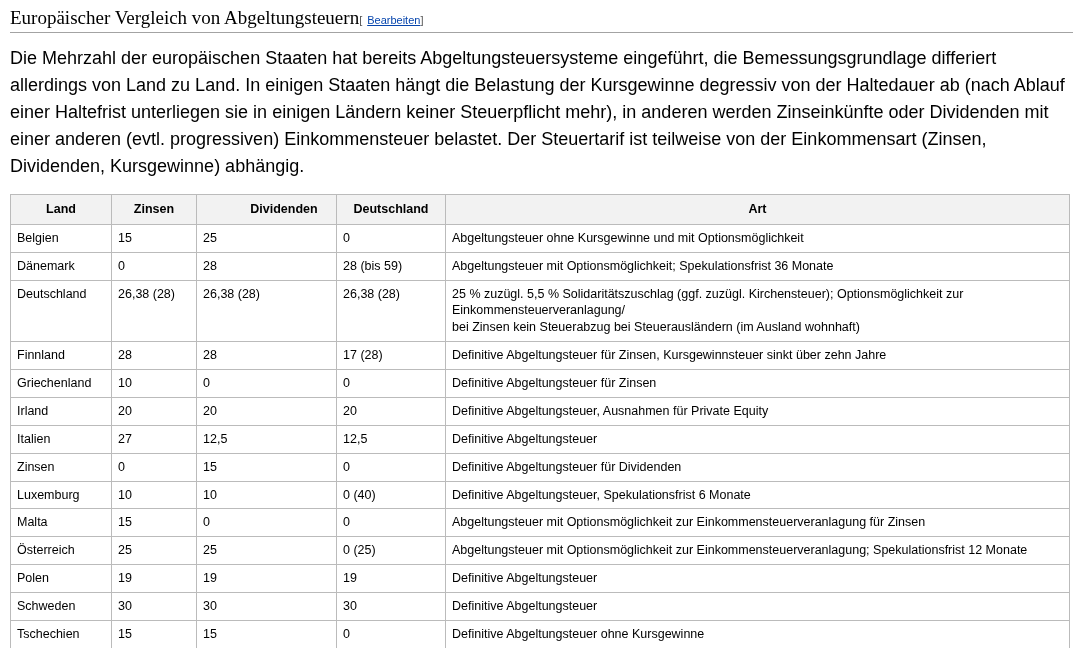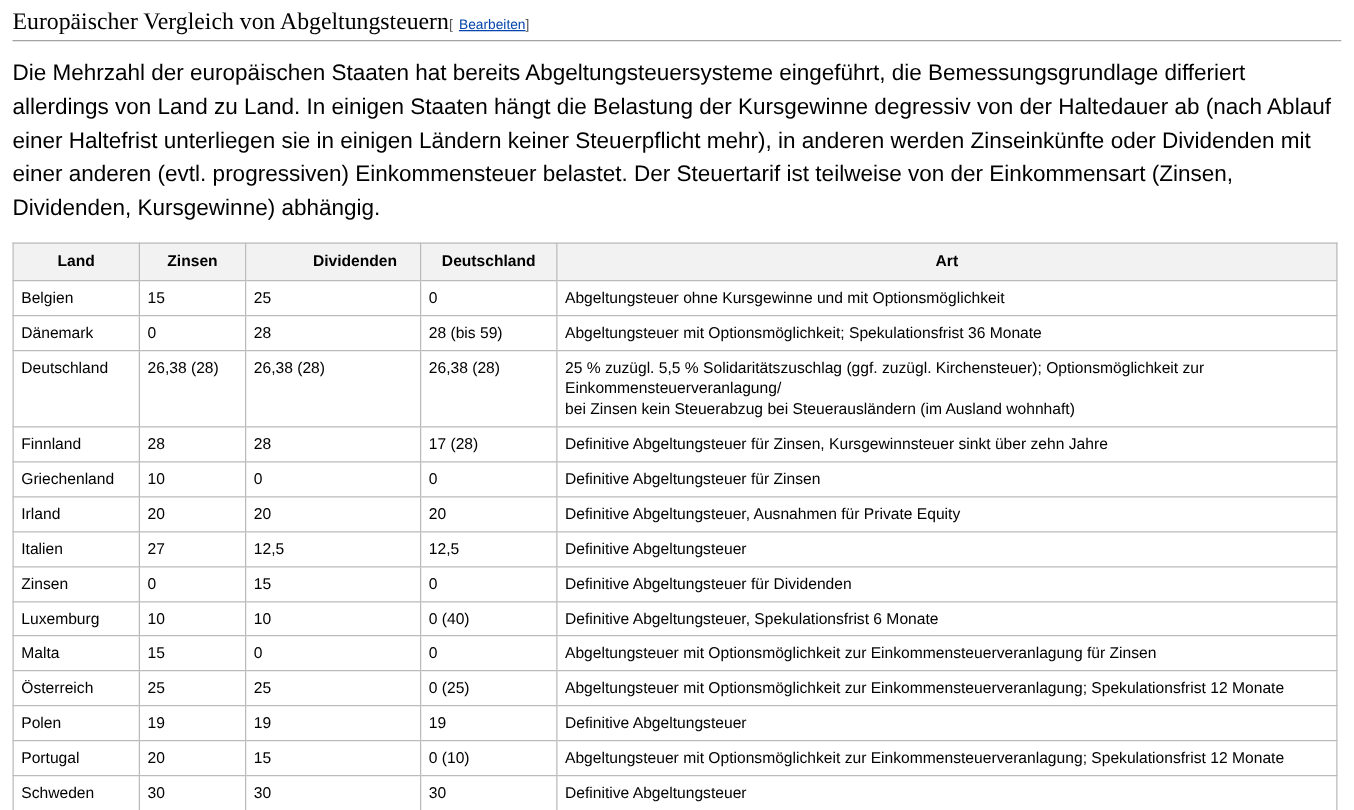--- a/index.html
+++ b/index.html
@@ -181,27 +181,20 @@
         <td class="art">Abgeltungsteuer mit Optionsmöglichkeit zur Einkommensteuerveranlagung; Spekulationsfrist 12 Monate</td>
       </tr>
       <tr>
         <td>Polen</td>
         <td>19</td>
         <td>19</td>
         <td>19</td>
         <td class="art">Definitive Abgeltungsteuer</td>
       </tr>
       <tr>
-        <td>Portugal</td>
-        <td>20</td>
-        <td>15</td>
-        <td>0 (10)</td>
-        <td class="art">Abgeltungsteuer mit Optionsmöglichkeit zur Einkommensteuerveranlagung; Spekulationsfrist 12 Monate</td>
-      </tr>
-      <tr>
         <td>Schweden</td>
         <td>30</td>
         <td>30</td>
         <td>30</td>
         <td class="art">Definitive Abgeltungsteuer</td>
       </tr>
       <tr>
         <td>Tschechien</td>
         <td>15</td>
         <td>15</td>

